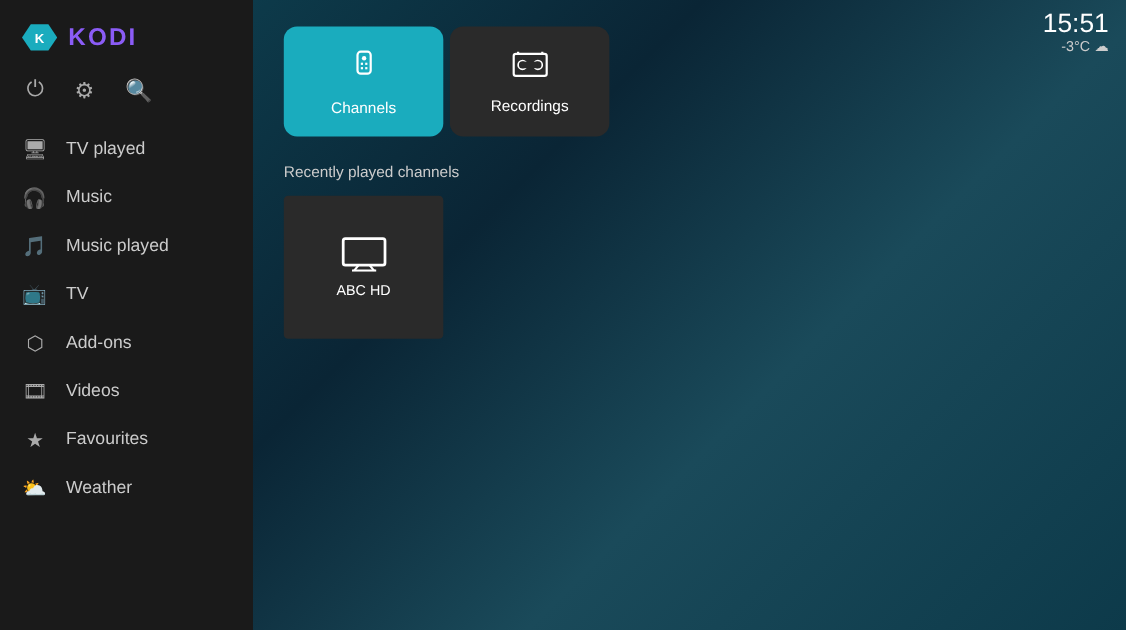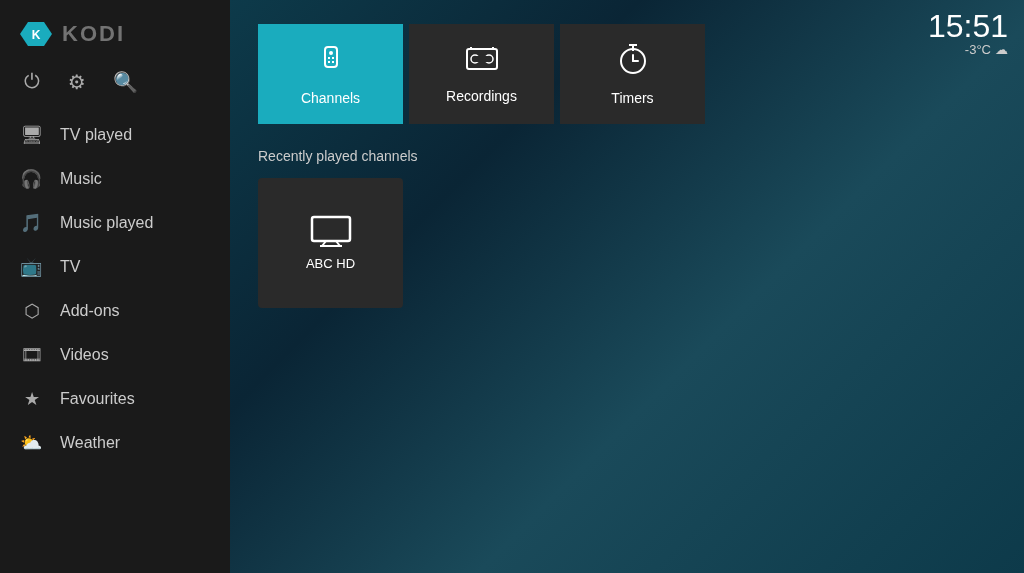--- a/index.html
+++ b/index.html
@@ -29,21 +29,21 @@
       padding: 18px 20px 12px 20px;
       gap: 10px;
     }
 
     #kodi-logo {
       width: 32px;
       height: 32px;
     }
 
     #kodi-title {
-      color: #737373;
+      color: #8b5cf6;
       font-size: 22px;
       font-weight: bold;
       letter-spacing: 2px;
     }
 
     #top-icons {
       display: flex;
       gap: 28px;
       padding: 8px 24px 16px 24px;
     }
@@ -93,21 +93,21 @@
     
     #clock-area {
       position: absolute;
       top: 10px;
       right: 16px;
       text-align: right;
       color: #ffffff;
     }
 
     #clock-time {
-      font-size: 32px;
+      font-size: 24px;
       font-weight: 300;
       line-height: 1;
     }
 
     #clock-info {
       font-size: 13px;
       color: #cccccc;
       display: flex;
       align-items: flex-start;
       justify-content: flex-end;
@@ -124,21 +124,21 @@
     #categories-row {
       display: flex;
       gap: 6px;
       margin-bottom: 24px;
     }
 
     .category-card {
       width: 145px;
       height: 100px;
       background: #2a2a2a;
-      border-radius: 0;
+      border-radius: 12px;
       display: flex;
       flex-direction: column;
       align-items: center;
       justify-content: center;
       gap: 8px;
       cursor: pointer;
       color: #ffffff;
       font-size: 14px;
       flex-shrink: 0;
     }
@@ -279,32 +279,20 @@
             <circle cx="10" cy="14" r="4" stroke="white" stroke-width="1.5" fill="none"></circle>
             <circle cx="24" cy="14" r="4" stroke="white" stroke-width="1.5" fill="none"></circle>
             <rect x="10" y="11" width="14" height="6" fill="#2a2a2a"></rect>
             <line x1="6" y1="4" x2="6" y2="2" stroke="white" stroke-width="2"></line>
             <line x1="28" y1="4" x2="28" y2="2" stroke="white" stroke-width="2"></line>
           </svg>
         </span>
         <span>Recordings</span>
       </div>
 
-      <div class="category-card">
-        <span class="cat-icon">
-          <svg width="28" height="32" viewBox="0 0 28 32" fill="white" xmlns="http://www.w3.org/2000/svg">
-            <circle cx="14" cy="18" r="12" stroke="white" stroke-width="2" fill="none"></circle>
-            <line x1="14" y1="8" x2="14" y2="2" stroke="white" stroke-width="2"></line>
-            <line x1="10" y1="2" x2="18" y2="2" stroke="white" stroke-width="2"></line>
-            <line x1="14" y1="18" x2="14" y2="12" stroke="white" stroke-width="2" stroke-linecap="round"></line>
-            <line x1="14" y1="18" x2="19" y2="18" stroke="white" stroke-width="2" stroke-linecap="round"></line>
-          </svg>
-        </span>
-        <span>Timers</span>
-      </div>
 
 
     </div>
   </div>
 
   <div id="recently-section">
     <div id="recently-label">Recently played channels</div>
     <div id="channels-row">
 
       <div class="channel-card">

